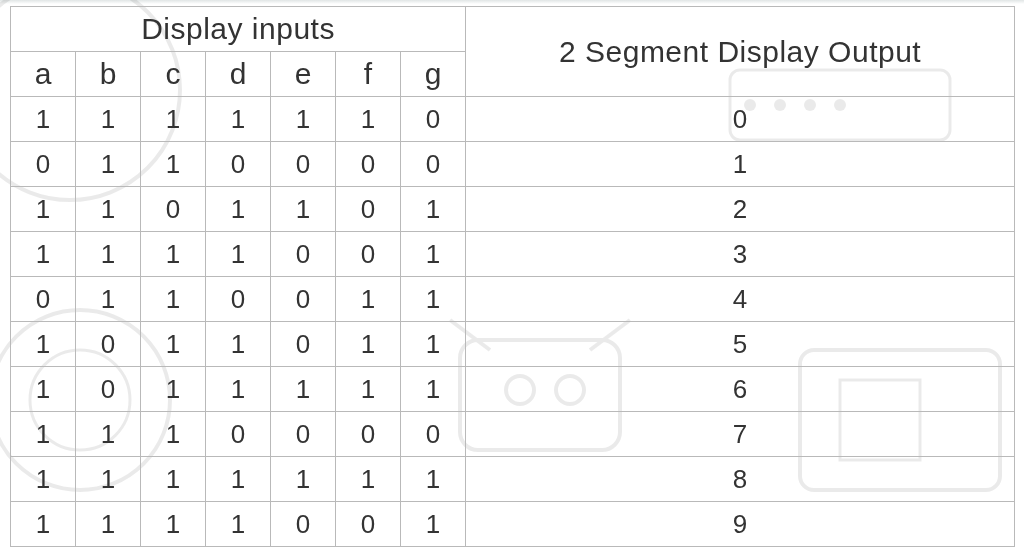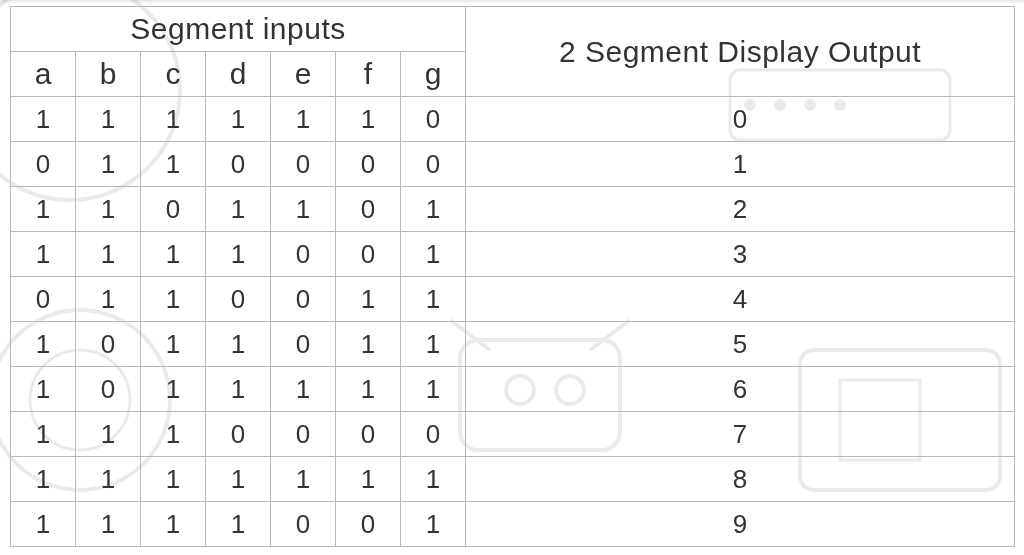--- a/index.html
+++ b/index.html
@@ -109,21 +109,21 @@
         <col class="col-seg">
         <col class="col-seg">
         <col class="col-seg">
       <col class="col-seg">
         <col class="col-seg">
         <col class="col-seg">
       <col class="col-out">
     </colgroup>
     <thead>
       <tr>
-        <th colspan="7" class="hdr-big">Segment inputs</th>
+        <th colspan="7" class="hdr-big">Display inputs</th>
         <th rowspan="2" class="hdr-big">2 Segment Display Output</th>
       </tr>
       <tr>
         <th>a</th>
         <th>b</th>
         <th>c</th>
         <th>d</th>
         <th>e</th>
         <th>f</th>
         <th>g</th>

